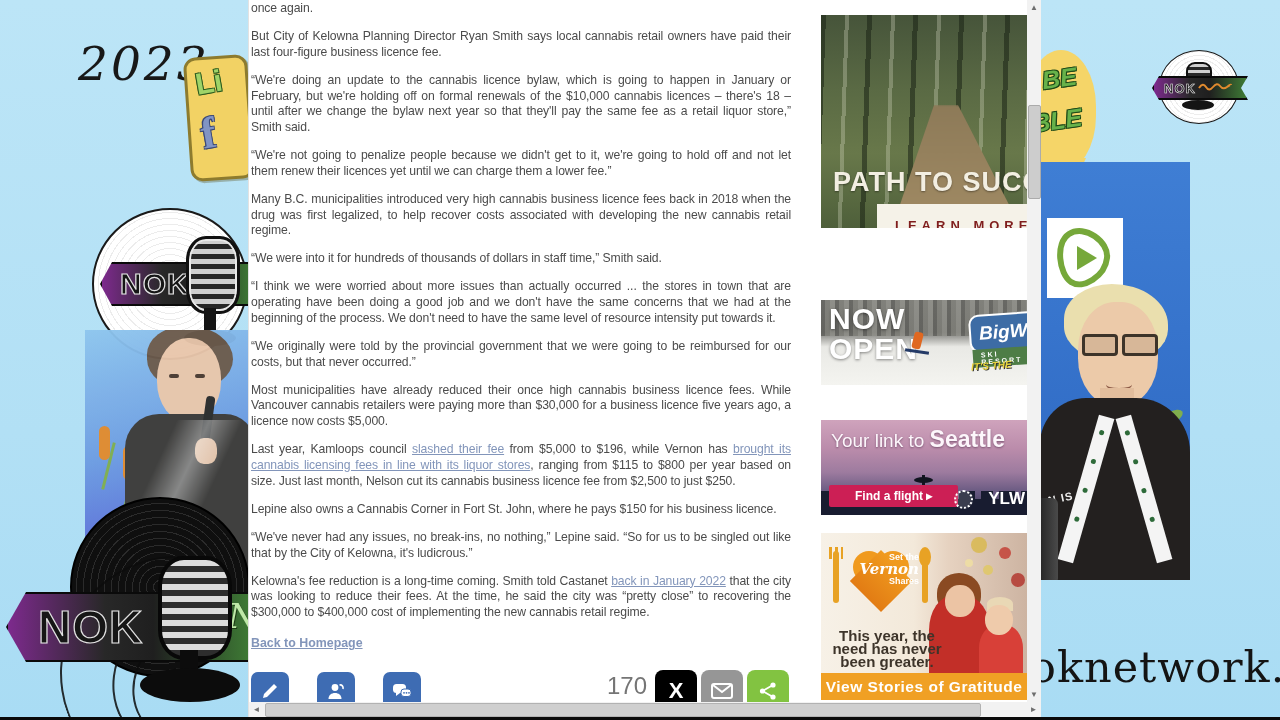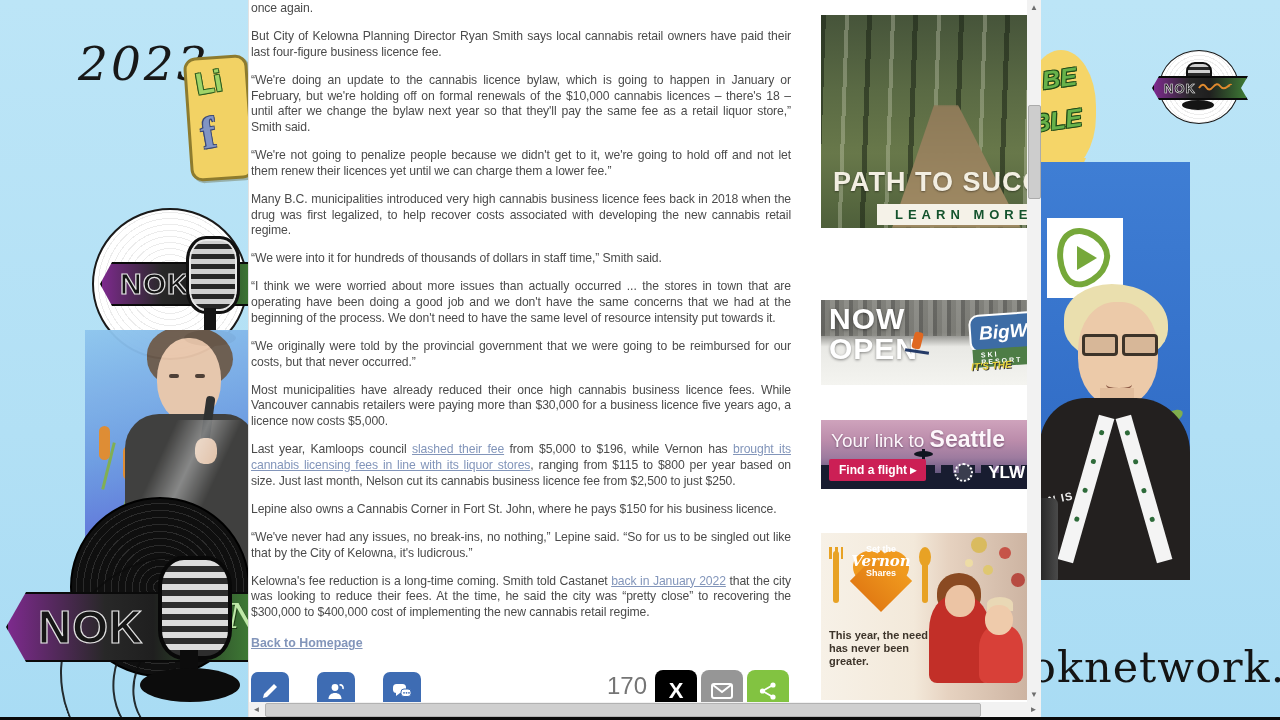--- a/index.html
+++ b/index.html
@@ -84,56 +84,56 @@
   .soc-mail{left:450px;background:#969696;}
   .soc-share{left:496px;background:#82c341;}
 
   
   .sidebar{position:absolute;left:572px;top:0;width:206px;height:702px;}
   .ad{position:absolute;left:0;width:206px;overflow:hidden;cursor:pointer;}
   .ad-success{top:15px;height:213px;background:linear-gradient(180deg,#46543a 0%,#5a6a44 35%,#68784a 65%,#4e5f3a 100%);}
   .trunks{position:absolute;inset:0;background:repeating-linear-gradient(92deg,rgba(25,34,20,.55) 0 5px,transparent 5px 24px,rgba(235,235,215,.28) 24px 28px,transparent 28px 46px);}
   .trail{position:absolute;left:50px;top:90px;width:150px;height:123px;background:linear-gradient(180deg,#8d7a58 0%,#a18b64 100%);clip-path:polygon(42% 0,58% 0,100% 100%,14% 100%);filter:blur(1px);}
   .ad-success-headline{position:absolute;left:12px;top:152px;white-space:nowrap;color:#f3efe2;font-weight:bold;font-size:27px;letter-spacing:1px;text-shadow:0 1px 2px rgba(0,0,0,.4);}
-  .ad-success-cta{position:absolute;left:56px;top:189px;background:#f5f2e8;color:#14532d;font-weight:bold;font-size:13px;letter-spacing:5px;padding:3px 18px;white-space:nowrap;}
+  .ad-success-cta{position:absolute;left:56px;top:189px;background:#f5f2e8;color:#7f1d1d;font-weight:bold;font-size:13px;letter-spacing:5px;padding:14px 18px;white-space:nowrap;}
   .ad-bigwhite{top:300px;height:85px;background:linear-gradient(180deg,#9a9a96 0%,#7e7e7a 38%,#e9e9e5 55%,#f4f4f0 100%);}
   .bw-forest{position:absolute;left:0;top:0;width:206px;height:36px;background:repeating-linear-gradient(90deg,#5c5c58 0 4px,#7a7a74 4px 9px,#8c8c86 9px 14px);opacity:.8;}
   .bw-now{position:absolute;left:8px;top:4px;color:#fff;font-weight:900;font-size:30px;line-height:30px;text-shadow:0 1px 3px rgba(0,0,0,.45);letter-spacing:1px;}
   .skier{position:absolute;left:92px;top:32px;width:9px;height:17px;background:#e06820;border-radius:3px;transform:rotate(14deg);}
   .ski{position:absolute;left:84px;top:50px;width:24px;height:3px;background:#243a66;transform:rotate(8deg);}
   .bw-logo{position:absolute;left:148px;top:12px;width:86px;height:34px;background:#3d6ca5;border:2px solid #fff;border-radius:10px;transform:rotate(-4deg);color:#fff;font-style:italic;font-weight:900;font-size:19px;display:flex;align-items:center;padding-left:8px;}
   .bw-sub{position:absolute;left:152px;top:48px;background:#4e7d46;color:#fff;font-size:7px;font-weight:bold;letter-spacing:2px;padding:2px 8px;transform:rotate(-4deg);}
   .bw-tag{position:absolute;left:150px;top:60px;color:#e8d23a;font-style:italic;font-weight:bold;font-size:10px;transform:rotate(-4deg);text-shadow:1px 1px 0 #333;}
-  .ad-seattle{top:420px;height:69px;background:linear-gradient(180deg,#cfa3bc 0%,#bb8cab 30%,#9d7b9f 55%,#63567e 78%,#333148 100%);}
+  .ad-seattle{top:420px;height:95px;background:linear-gradient(180deg,#cfa3bc 0%,#bb8cab 30%,#9d7b9f 55%,#63567e 78%,#333148 100%);}
   .skyline{position:absolute;left:0;bottom:0;width:206px;height:16px;background:#181c30;}
   .skyline::before{content:"";position:absolute;left:0;top:-8px;width:206px;height:8px;background:repeating-linear-gradient(90deg,#181c30 0 12px,transparent 12px 18px,#181c30 18px 34px,transparent 34px 40px);}
   .needle-mast{position:absolute;left:101px;bottom:14px;width:3px;height:26px;background:#10141f;}
   .needle-disc{position:absolute;left:93px;bottom:32px;width:19px;height:6px;background:#10141f;border-radius:50%;}
   .sea-headline{position:absolute;left:10px;top:6px;color:#fdf6fb;font-size:19px;text-shadow:0 1px 2px rgba(60,30,60,.5);}
   .sea-headline b{font-size:23px;}
-  .sea-cta{position:absolute;left:8px;bottom:8px;background:#cc1f55;color:#fff;font-weight:bold;font-size:12px;padding:4px 10px;border-radius:2px;}
-  .ylw{position:absolute;right:2px;bottom:6px;color:#fff;font-weight:900;font-size:17px;display:flex;align-items:flex-start;gap:15px;}
+  .sea-cta{position:absolute;left:8px;bottom:8px;background:#cc1f55;color:#fff;font-weight:bold;font-size:12px;padding:4px 26px;border-radius:2px;}
+  .ylw{position:absolute;right:2px;bottom:6px;color:#fff;font-weight:900;font-size:17px;display:flex;align-items:flex-end;gap:15px;}
   .ylw-ring{width:15px;height:15px;border-radius:50%;border:2px dotted #fff;background:rgba(255,255,255,.15);}
   .ad-holiday{top:533px;height:167px;background:linear-gradient(90deg,#f7f1e7 0%,#f3e9da 45%,#e6d2c0 62%,#cdb4a2 100%);}
   .bokeh{position:absolute;border-radius:50%;opacity:.8;}
   .kid1{position:absolute;left:108px;top:62px;width:62px;height:88px;background:#c22f28;border-radius:40% 44% 8px 8px;}
   .kid1-hair{position:absolute;left:116px;top:40px;width:44px;height:40px;background:#8a4a22;border-radius:50% 50% 40% 40%;}
   .kid1-face{position:absolute;left:124px;top:52px;width:30px;height:32px;background:#ecc4a4;border-radius:48%;}
   .kid2{position:absolute;left:158px;top:92px;width:44px;height:58px;background:#d84038;border-radius:40% 40% 8px 8px;}
   .kid2-face{position:absolute;left:164px;top:72px;width:28px;height:30px;background:#efcbab;border-radius:48%;}
   .kid2-hair{position:absolute;left:166px;top:64px;width:26px;height:14px;background:#e9d8b5;border-radius:50% 50% 0 0;}
   .heart{position:absolute;left:32px;top:14px;width:56px;height:52px;}
   .heart .hc{position:absolute;width:32px;height:32px;border-radius:50%;background:#f09a1e;}
   .heart .hs{position:absolute;left:6px;top:12px;width:44px;height:44px;background:linear-gradient(180deg,#f09a1e,#e27c14);transform:rotate(45deg);}
-  .heart-text{position:absolute;left:22px;top:12px;width:76px;text-align:center;color:#fff;line-height:1;}
+  .heart-text{position:absolute;left:22px;top:20px;width:76px;text-align:right;color:#fff;line-height:1;}
   .heart-text .h1{font-size:9px;font-weight:bold;}
   .heart-text .h2{font-family:"DejaVu Serif",serif;font-style:italic;font-size:15px;font-weight:bold;}
   .heart-text .h3{font-size:9px;font-weight:bold;}
   .utensil{position:absolute;background:#e8a224;}
-  .holiday-tag{position:absolute;left:8px;top:96px;width:116px;text-align:left;color:#3d342a;font-weight:bold;font-size:11px;line-height:13px;}
+  .holiday-tag{position:absolute;left:8px;top:96px;width:116px;text-align:center;color:#3d342a;font-weight:bold;font-size:15px;line-height:13px;}
   .holiday-cta{position:absolute;left:0;bottom:0;width:206px;height:27px;background:#f0a024;color:#fff;font-weight:900;font-size:15.5px;display:flex;align-items:center;justify-content:center;letter-spacing:.5px;}
 
   
   .v-scroll{position:absolute;right:0;top:0;width:14px;height:702px;background:#f2f2f2;z-index:8;}
   .v-arrow{position:absolute;left:0;width:14px;height:15px;color:#6e6e6e;font-size:8px;text-align:center;line-height:15px;cursor:pointer;}
   .v-thumb{position:absolute;left:1px;top:105px;width:11px;height:92px;background:#cdcdcd;border:1px solid #ababab;border-radius:2px;cursor:pointer;}
   .h-scroll{position:absolute;left:0;top:702px;width:792px;height:15px;background:#f2f2f2;z-index:9;}
   .h-arrow{position:absolute;top:0;width:15px;height:15px;color:#6e6e6e;font-size:8px;text-align:center;line-height:15px;cursor:pointer;}
   .h-thumb{position:absolute;left:16px;top:1px;width:714px;height:12px;background:#cfcfcf;border:1px solid #b2b2b2;border-radius:2px;cursor:pointer;}
   .bottom-edge{left:0;top:717px;width:1280px;height:3px;background:#0a0a0a;z-index:30;}
@@ -342,20 +342,21 @@
           <div class="hc" style="left:0;top:4px;"></div>
             <div class="hc" style="left:24px;top:4px;"></div>
             <div class="hs"></div>
         </div>
         <div class="heart-text">
           <div class="h1">Set the</div>
           <div class="h2">Vernon</div>
           <div class="h3">Shares</div>
         </div>
         <div class="holiday-tag">This year, the need has never been greater.</div>
+        <div class="holiday-cta">View Stories of Gratitude</div>
       </div>
     </div>
 
     <div class="v-scroll">
       <div class="v-arrow" style="top:0;">▲</div>
       <div class="v-thumb"></div>
       <div class="v-arrow" style="top:687px;">▼</div>
     </div>
     <div class="h-scroll">
       <div class="h-arrow" style="left:0;">◄</div>

